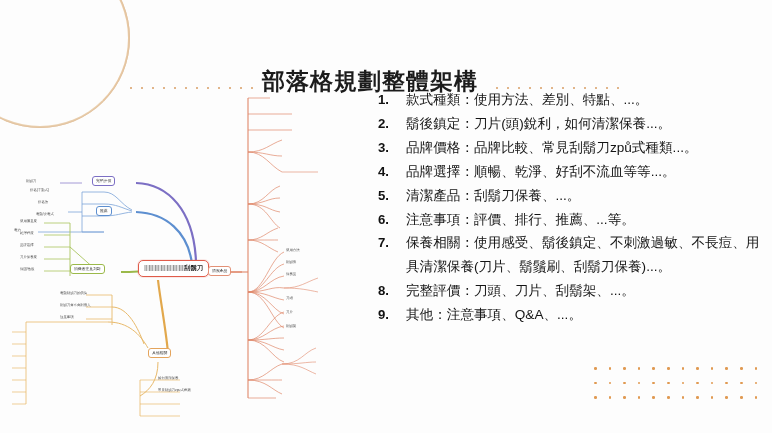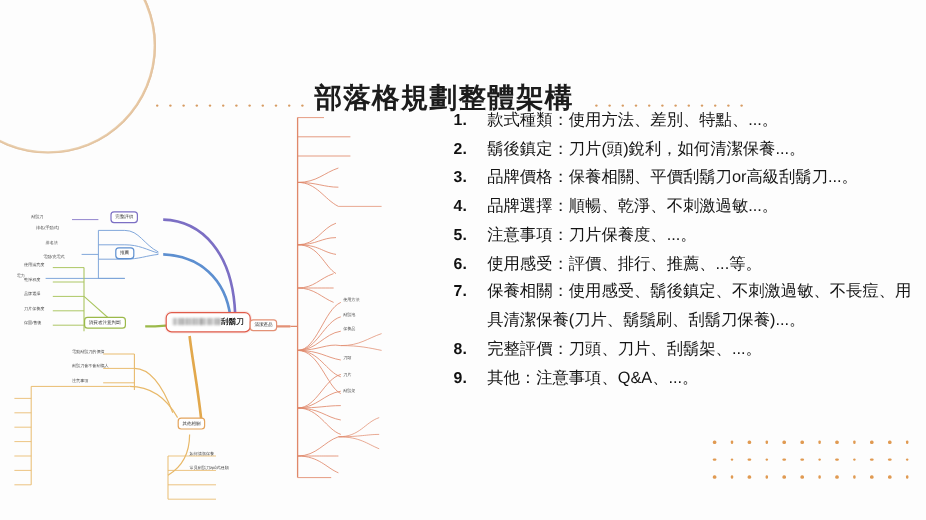--- a/index.html
+++ b/index.html
@@ -308,23 +308,23 @@
     <div class="mm-leaf" style="left:278px;top:192px;">保養品</div>
     <div class="mm-leaf" style="left:278px;top:216px;">刀頭</div>
     <div class="mm-leaf" style="left:278px;top:230px;">刀片</div>
     <div class="mm-leaf" style="left:278px;top:244px;">刮鬍架</div>
   </div>
 
   <div class="right-col">
     <ol class="dir-list" id="dirlist">
         <li><span class="num">1.</span><b>款式種類：</b><span>使用方法、差別、特點、...。</span></li>
         <li><span class="num">2.</span><b>鬍後鎮定：</b><span>刀片(頭)銳利，如何清潔保養...。</span></li>
-        <li><span class="num">3.</span><b>品牌價格：</b><span>保養相關、平價刮鬍刀or高級刮鬍刀...。</span></li>
-        <li><span class="num">4.</span><b>品牌選擇：</b><span>順暢、乾淨、不刺激過敏...。</span></li>
-        <li><span class="num">5.</span><b>注意事項：</b><span>刀片保養度、...。</span></li>
-        <li><span class="num">6.</span><b>使用感受：</b><span>評價、排行、推薦、...等。</span></li>
+        <li><span class="num">3.</span><b>品牌價格：</b><span>品牌比較、常見刮鬍刀způ式種類...。</span></li>
+        <li><span class="num">4.</span><b>品牌選擇：</b><span>順暢、乾淨、好刮不流血等等...。</span></li>
+        <li><span class="num">5.</span><b>清潔產品：</b><span>刮鬍刀保養、...。</span></li>
+        <li><span class="num">6.</span><b>注意事項：</b><span>評價、排行、推薦、...等。</span></li>
         <li><span class="num">7.</span><b>保養相關：</b><span>使用感受、鬍後鎮定、不刺激過敏、不長痘、用具清潔保養(刀片、鬍鬚刷、刮鬍刀保養)...。</span></li>
         <li><span class="num">8.</span><b>完整評價：</b><span>刀頭、刀片、刮鬍架、...。</span></li>
         <li><span class="num">9.</span><b>其他：</b><span>注意事項、Q&amp;A、...。</span></li>
       </ol>
   </div>
 
 </div>
 
 </body></html>

